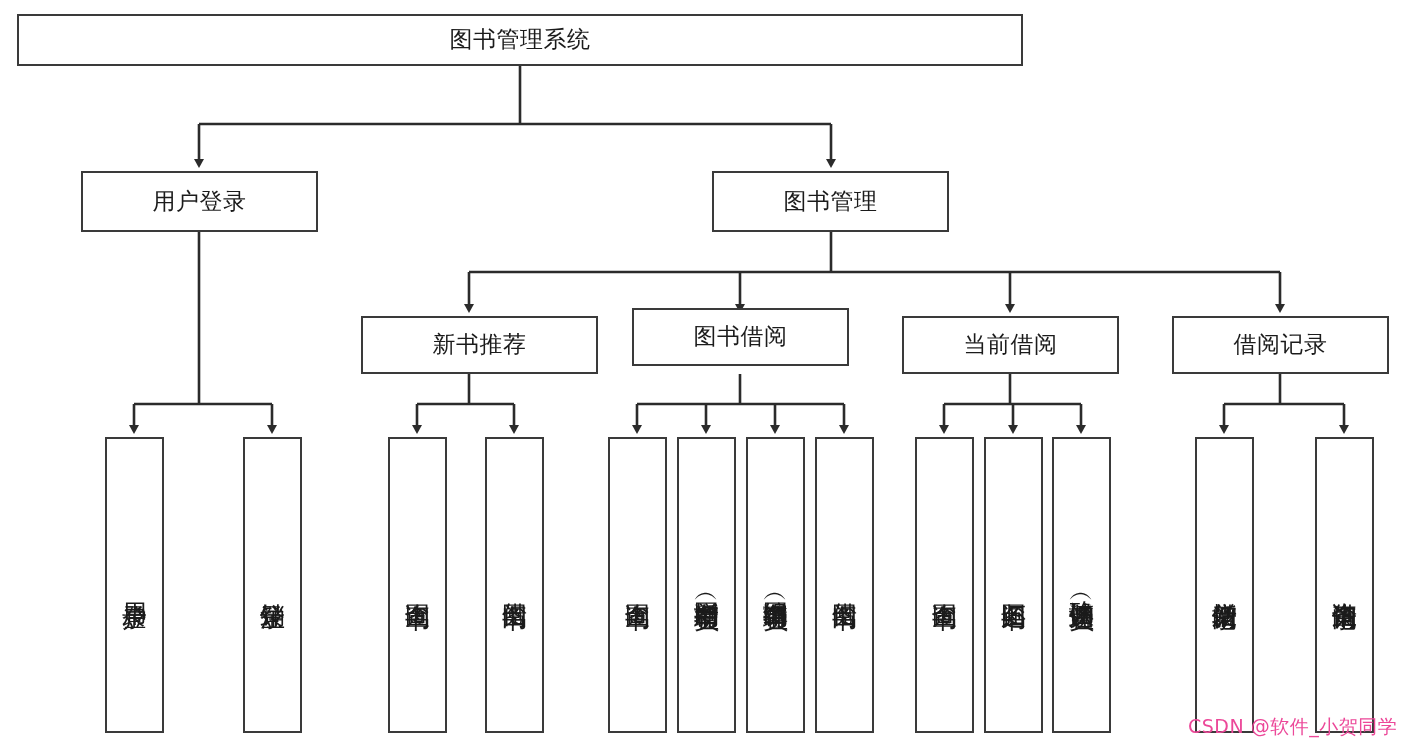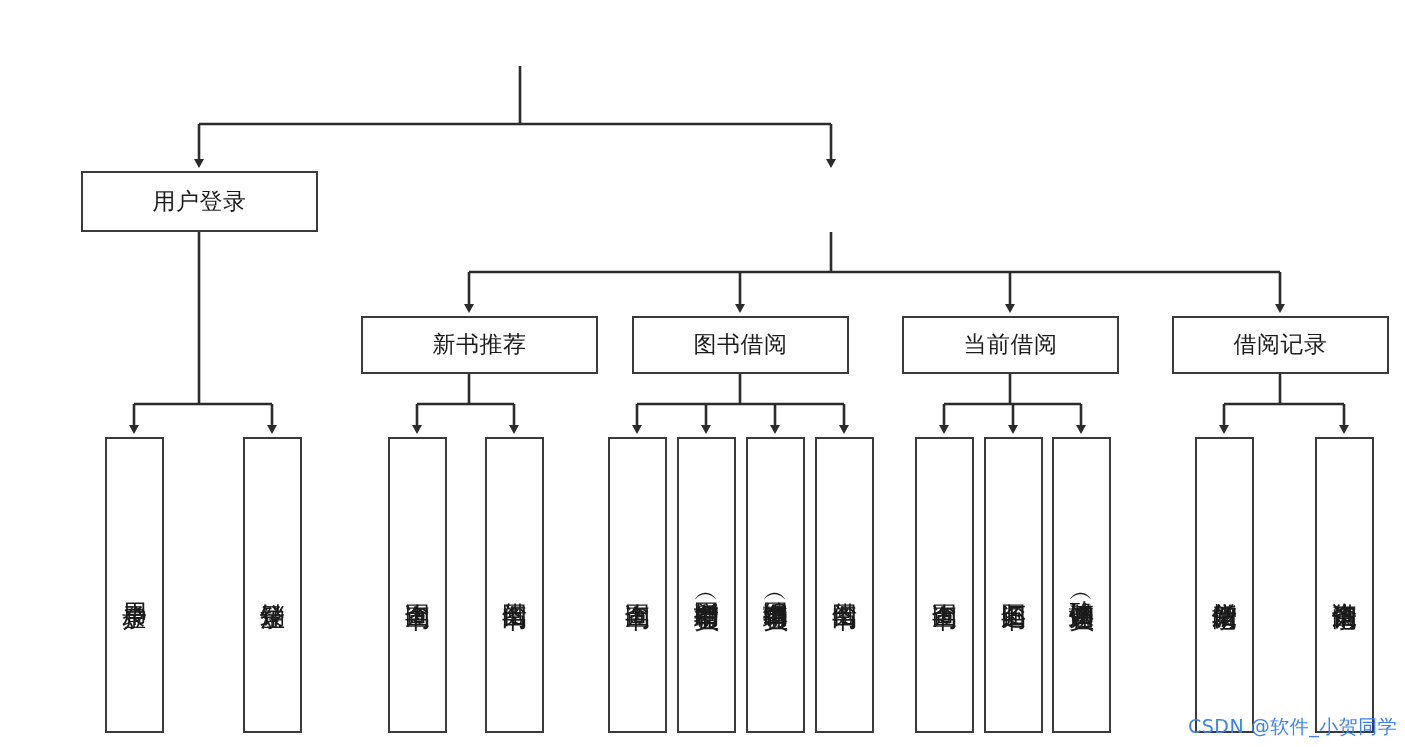--- a/index.html
+++ b/index.html
@@ -59,21 +59,21 @@
     line-height: 1.08;
     letter-spacing: 1px;
     white-space: normal;
     max-height: 100%;
   }
   #watermark {
     position: absolute;
     left: 1188px;
     top: 714px;
     font-size: 19px;
-    color: #3b82f6;
+    color: #ec4899;
     letter-spacing: 0.5px;
     white-space: nowrap;
     z-index: 3;
     font-family: "DejaVu Sans", "Liberation Sans", sans-serif;
   }
 </style>
 </head>
 <body>
 
 <div id="canvas">
@@ -121,29 +121,35 @@
       <path d="M1013,404 L1013,426" marker-end="url(#arrow)"></path>
       <path d="M1081,404 L1081,426" marker-end="url(#arrow)"></path>
 
       <path d="M1280,374 L1280,404"></path>
       <path d="M1224,404 L1344,404"></path>
       <path d="M1224,404 L1224,426" marker-end="url(#arrow)"></path>
       <path d="M1344,404 L1344,426" marker-end="url(#arrow)"></path>
     </g>
   </svg>
 
+  <div class="node root horiz" style="left:17px; top:14px; width:1006px; height:52px;">
+    <span class="label">图书管理系统</span>
+  </div>
 
   <div class="node horiz" style="left:81px; top:171px; width:237px; height:61px;">
     <span class="label">用户登录</span>
   </div>
+  <div class="node horiz" style="left:712px; top:171px; width:237px; height:61px;">
+    <span class="label">图书管理</span>
+  </div>
 
   <div class="node horiz" style="left:361px; top:316px; width:237px; height:58px;">
     <span class="label">新书推荐</span>
   </div>
-  <div class="node horiz" style="left:632px; top:316px; width:217px; height:58px;">
+  <div class="node horiz" style="left:632px; top:308px; width:217px; height:58px;">
     <span class="label">图书借阅</span>
   </div>
   <div class="node horiz" style="left:1172px; top:316px; width:217px; height:58px;">
     <span class="label">借阅记录</span>
   </div>
   <div class="node horiz" style="left:902px; top:316px; width:217px; height:58px;">
     <span class="label">当前借阅</span>
   </div>
 
   <div class="node vert" style="left:105px; top:437px; width:59px; height:296px;">

